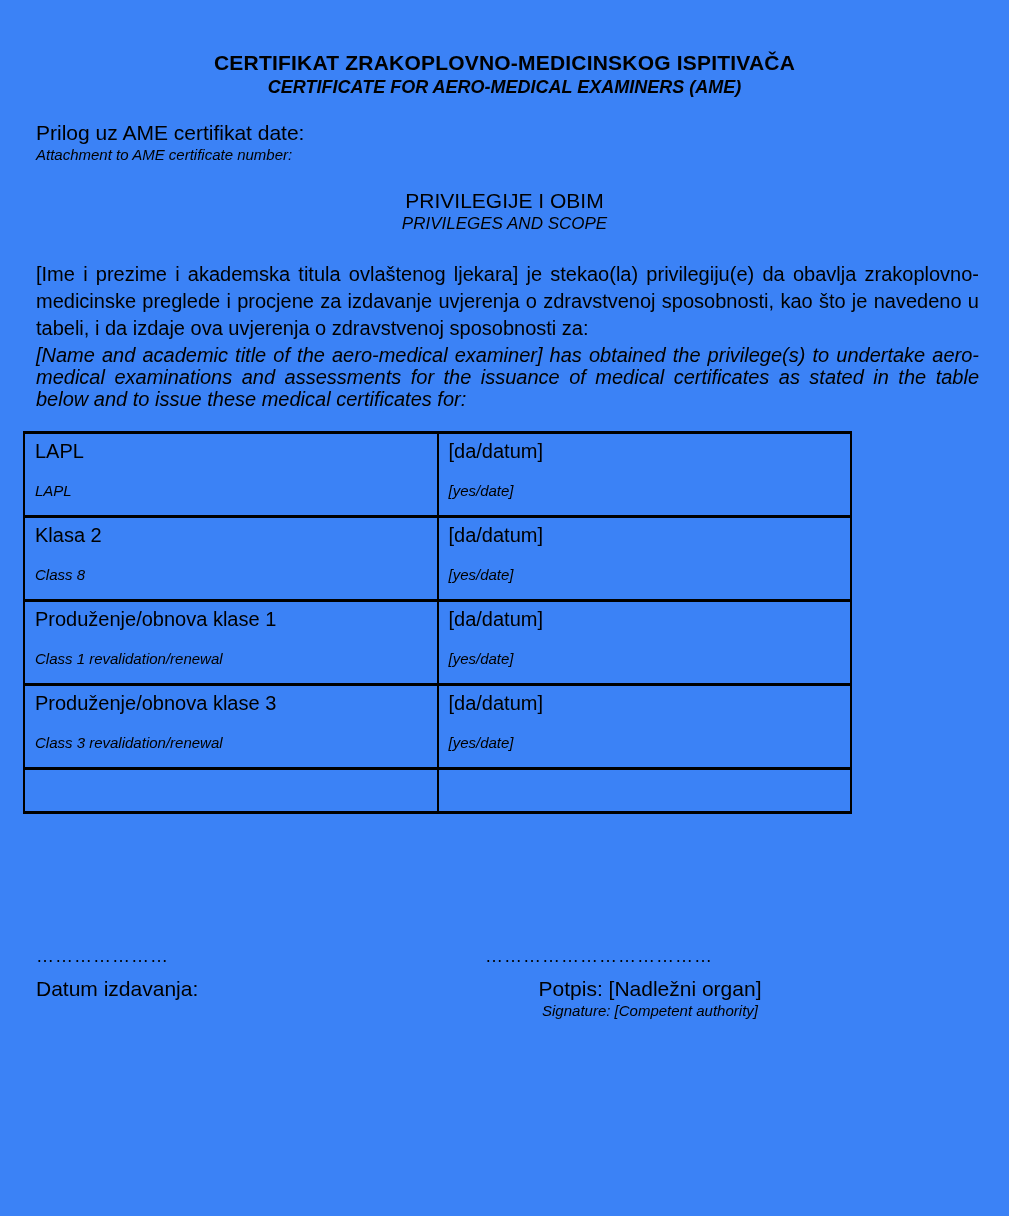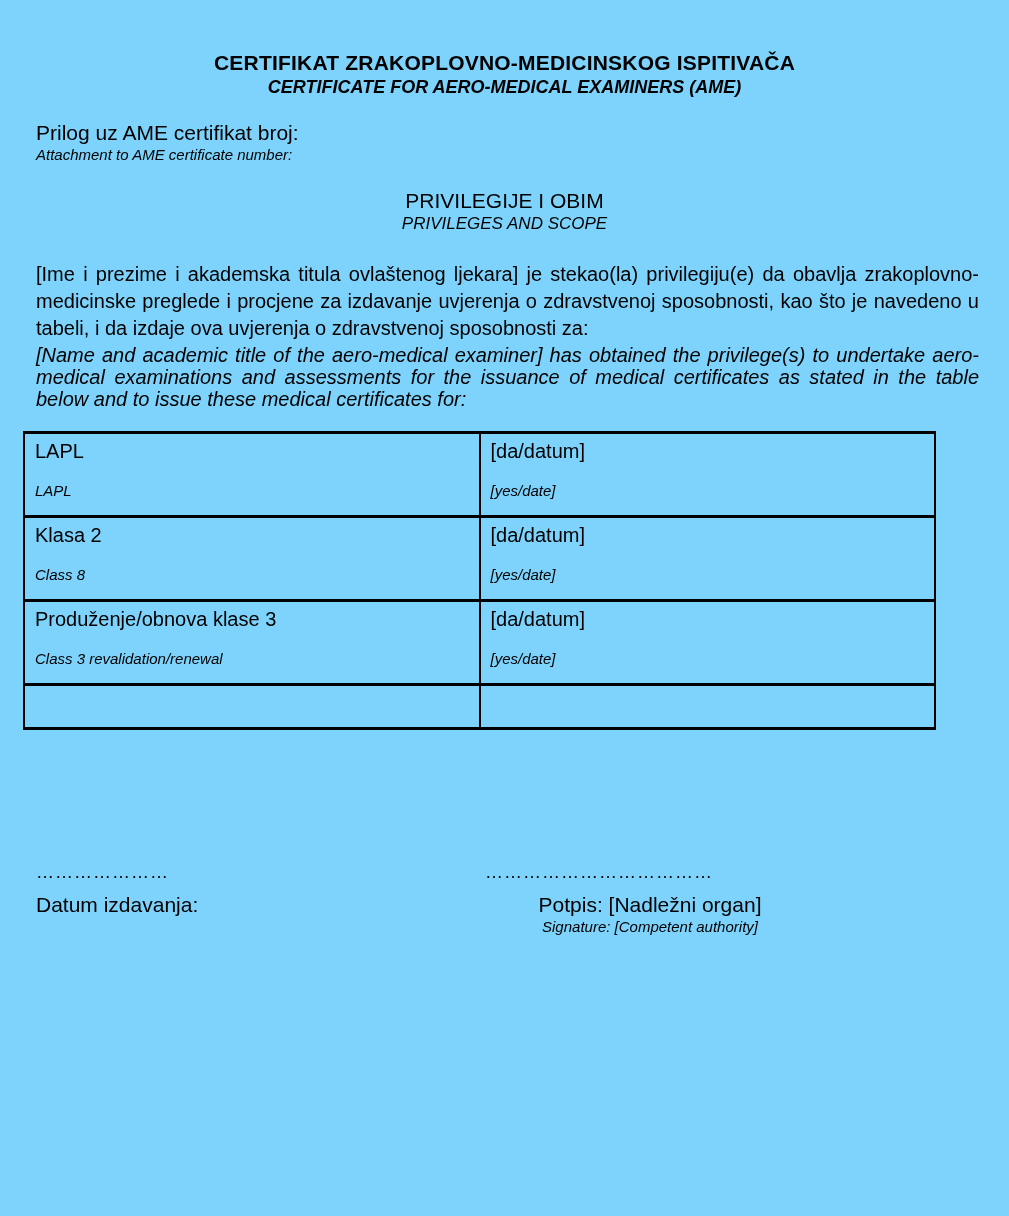--- a/index.html
+++ b/index.html
@@ -2,21 +2,21 @@
 <html><head>
 <meta charset="utf-8">
 <style>
   * { margin: 0; padding: 0; box-sizing: border-box; }
   html, body { background: #e8e8e8; }
   .page {
     position: relative;
     width: 1009px;
     height: 1216px;
     margin: 0 auto;
-    background: #7dd3fc;
+    background: #3b82f6;
     color: #000000;
     font-family: "Liberation Sans", sans-serif;
     overflow: hidden;
   }
 
   
   .doc-header { padding-top: 50px; text-align: center; }
   .doc-title {
     font-size: 21px;
     font-weight: 700;
@@ -51,21 +51,21 @@
     margin-top: 2px;
     font-size: 20px;
     font-style: italic;
     line-height: 22px;
     text-align: justify;
   }
 
   
   .priv-table {
     margin: 21px 0 0 23px;
-    width: 913px;
+    width: 829px;
     border-collapse: collapse;
     table-layout: fixed;
   }
   .priv-table td {
     border: 2px solid #000;
     border-top-width: 3px;
     border-bottom-width: 3px;
     vertical-align: top;
     padding: 5px 10px;
   }
@@ -106,21 +106,21 @@
 <body>
 
 <div class="page">
 
   <div class="doc-header">
     <div class="doc-title">CERTIFIKAT ZRAKOPLOVNO-MEDICINSKOG ISPITIVAČA</div>
     <div class="doc-title-en">CERTIFICATE FOR AERO-MEDICAL EXAMINERS (AME)</div>
   </div>
 
   <div class="attachment-block">
-    <div class="txt-primary">Prilog uz AME certifikat broj:</div>
+    <div class="txt-primary">Prilog uz AME certifikat date:</div>
     <div class="txt-secondary">Attachment to AME certificate number:</div>
   </div>
 
   <div class="section-heading">
     <div class="section-title">PRIVILEGIJE I OBIM</div>
     <div class="section-title-en">PRIVILEGES AND SCOPE</div>
   </div>
 
   <div class="intro-block">
     <p class="intro-hr">[Ime i prezime i akademska titula ovlaštenog ljekara] je stekao(la) privilegiju(e) da obavlja zrakoplovno-medicinske preglede i procjene za izdavanje uvjerenja o zdravstvenoj sposobnosti, kao što je navedeno u tabeli, i da izdaje ova uvjerenja o zdravstvenoj sposobnosti za:</p>
@@ -136,20 +136,30 @@
         </td>
         <td>
           <div class="cell-main">[da/datum]</div>
           <div class="cell-sub">[yes/date]</div>
         </td>
       </tr>
       <tr class="row-filled">
         <td>
           <div class="cell-main">Klasa 2</div>
           <div class="cell-sub">Class 8</div>
+        </td>
+        <td>
+          <div class="cell-main">[da/datum]</div>
+          <div class="cell-sub">[yes/date]</div>
+        </td>
+      </tr>
+      <tr class="row-filled">
+        <td>
+          <div class="cell-main">Produženje/obnova klase 1</div>
+          <div class="cell-sub">Class 1 revalidation/renewal</div>
         </td>
         <td>
           <div class="cell-main">[da/datum]</div>
           <div class="cell-sub">[yes/date]</div>
         </td>
       </tr>
       <tr class="row-filled">
         <td>
           <div class="cell-main">Produženje/obnova klase 3</div>
           <div class="cell-sub">Class 3 revalidation/renewal</div>

